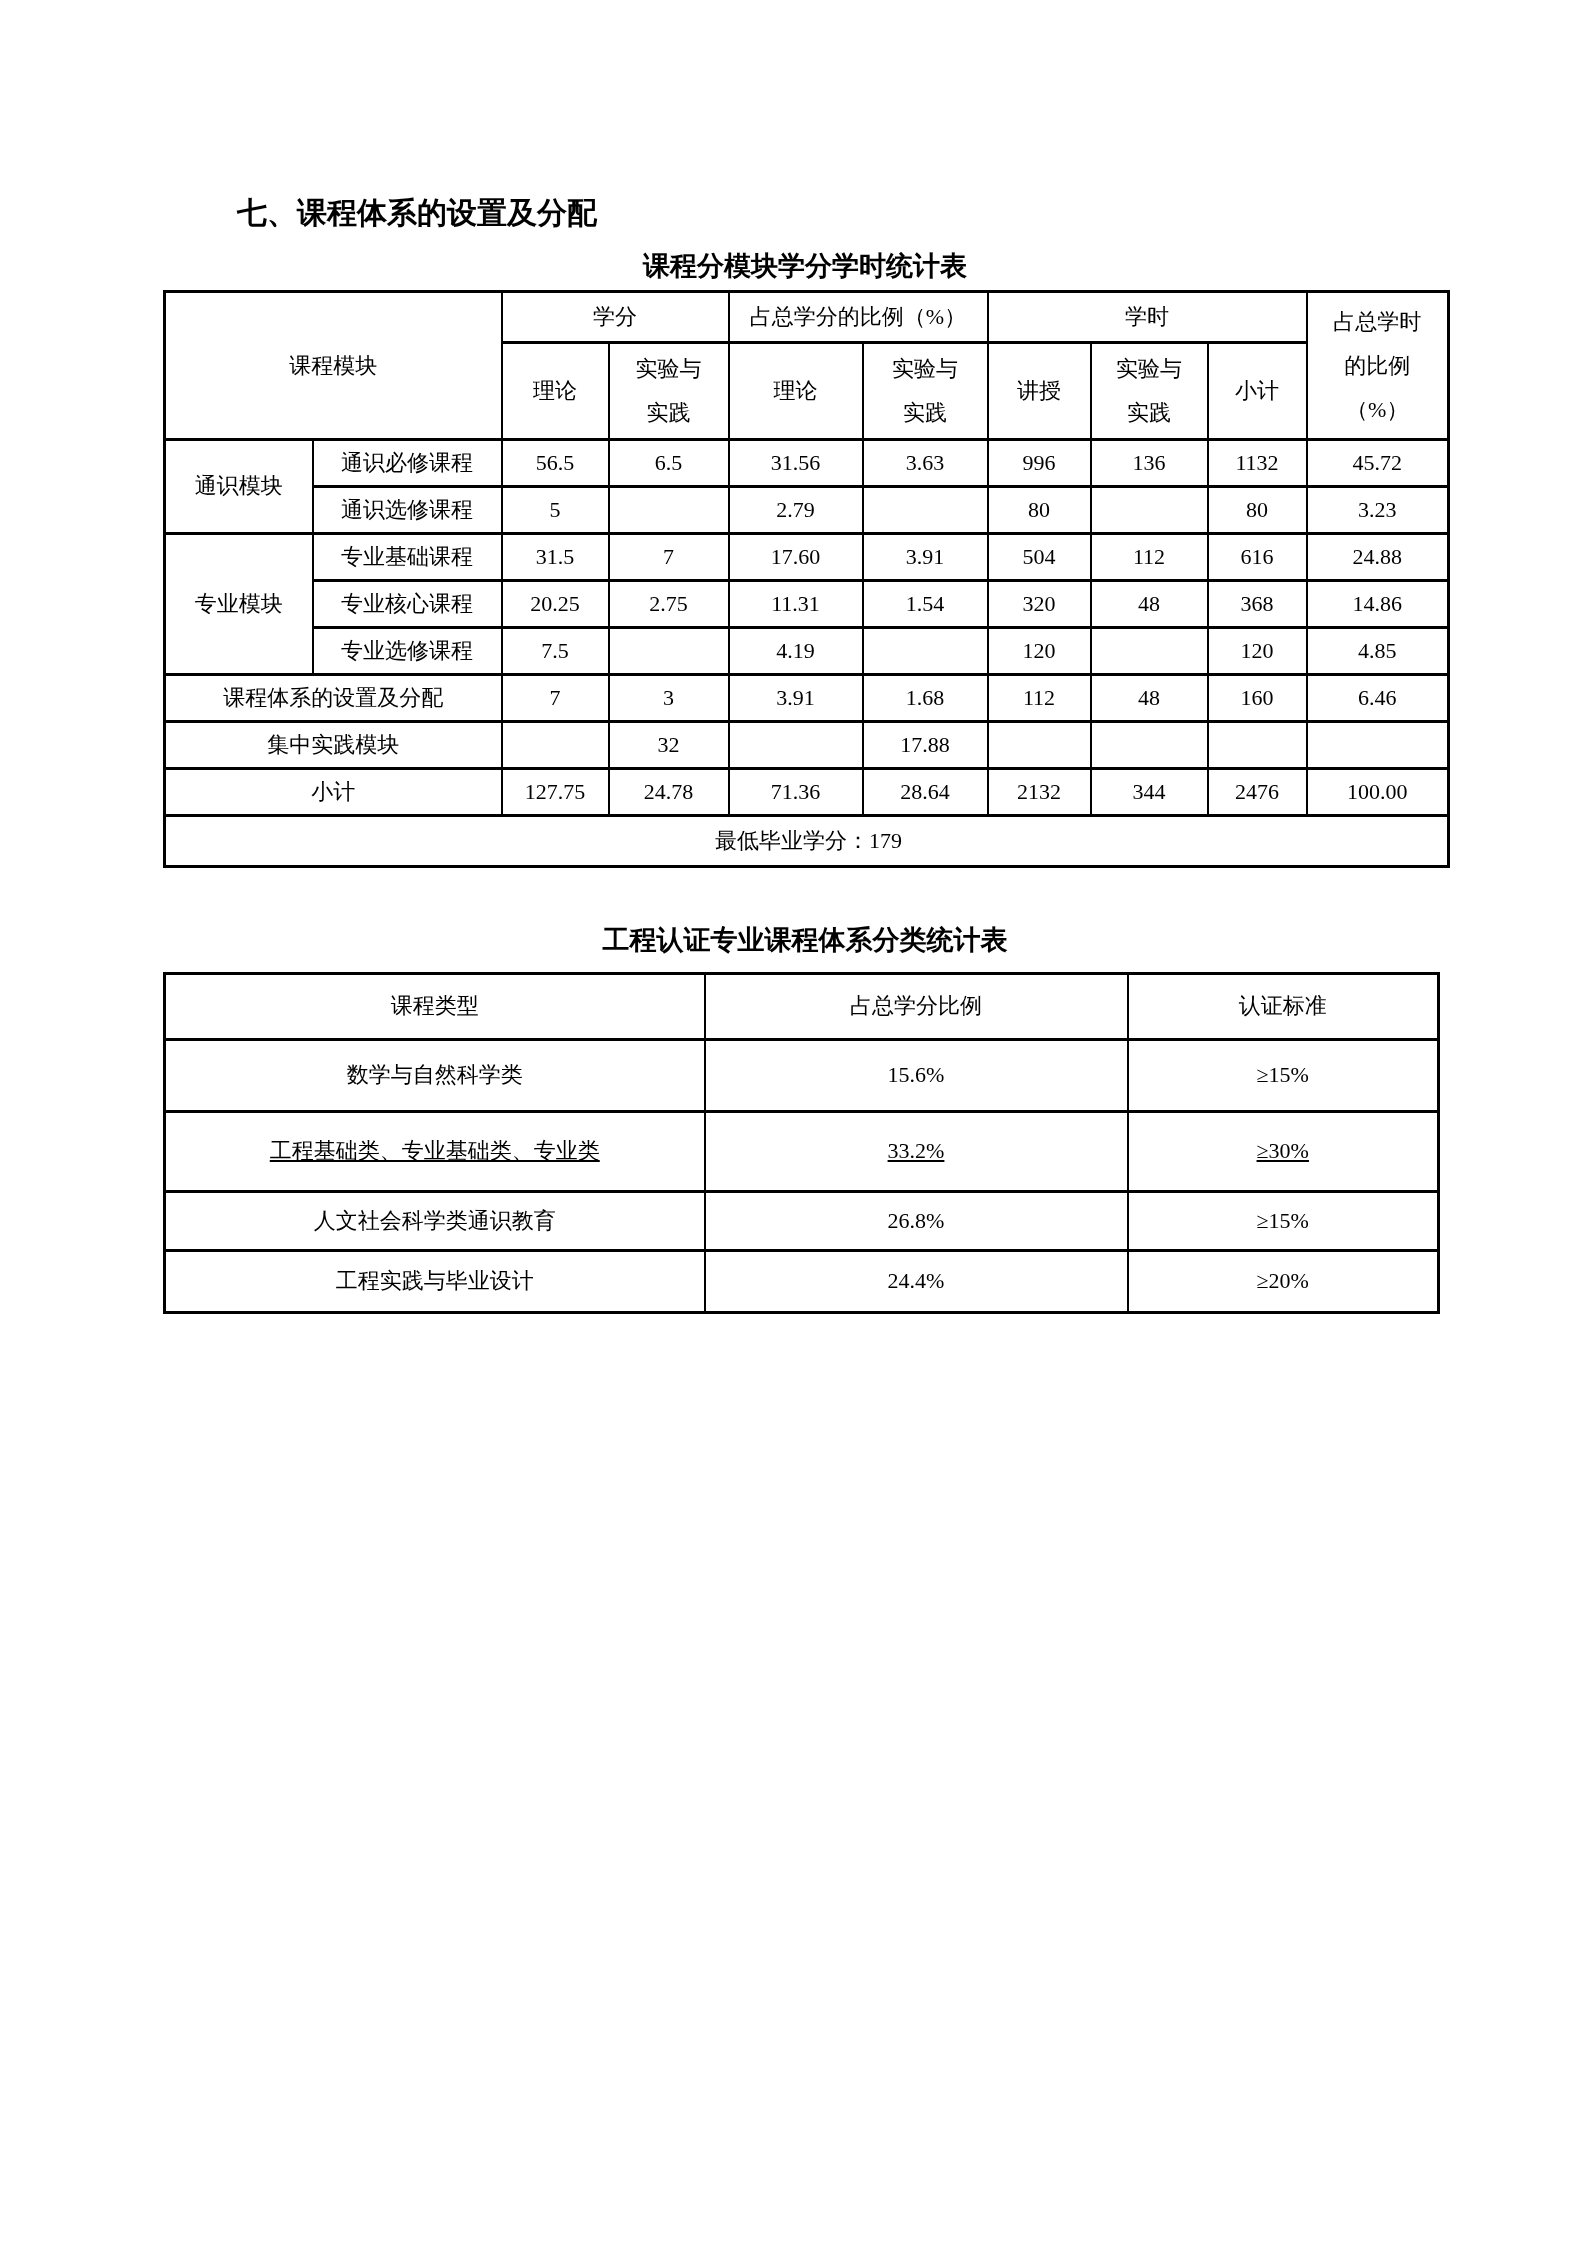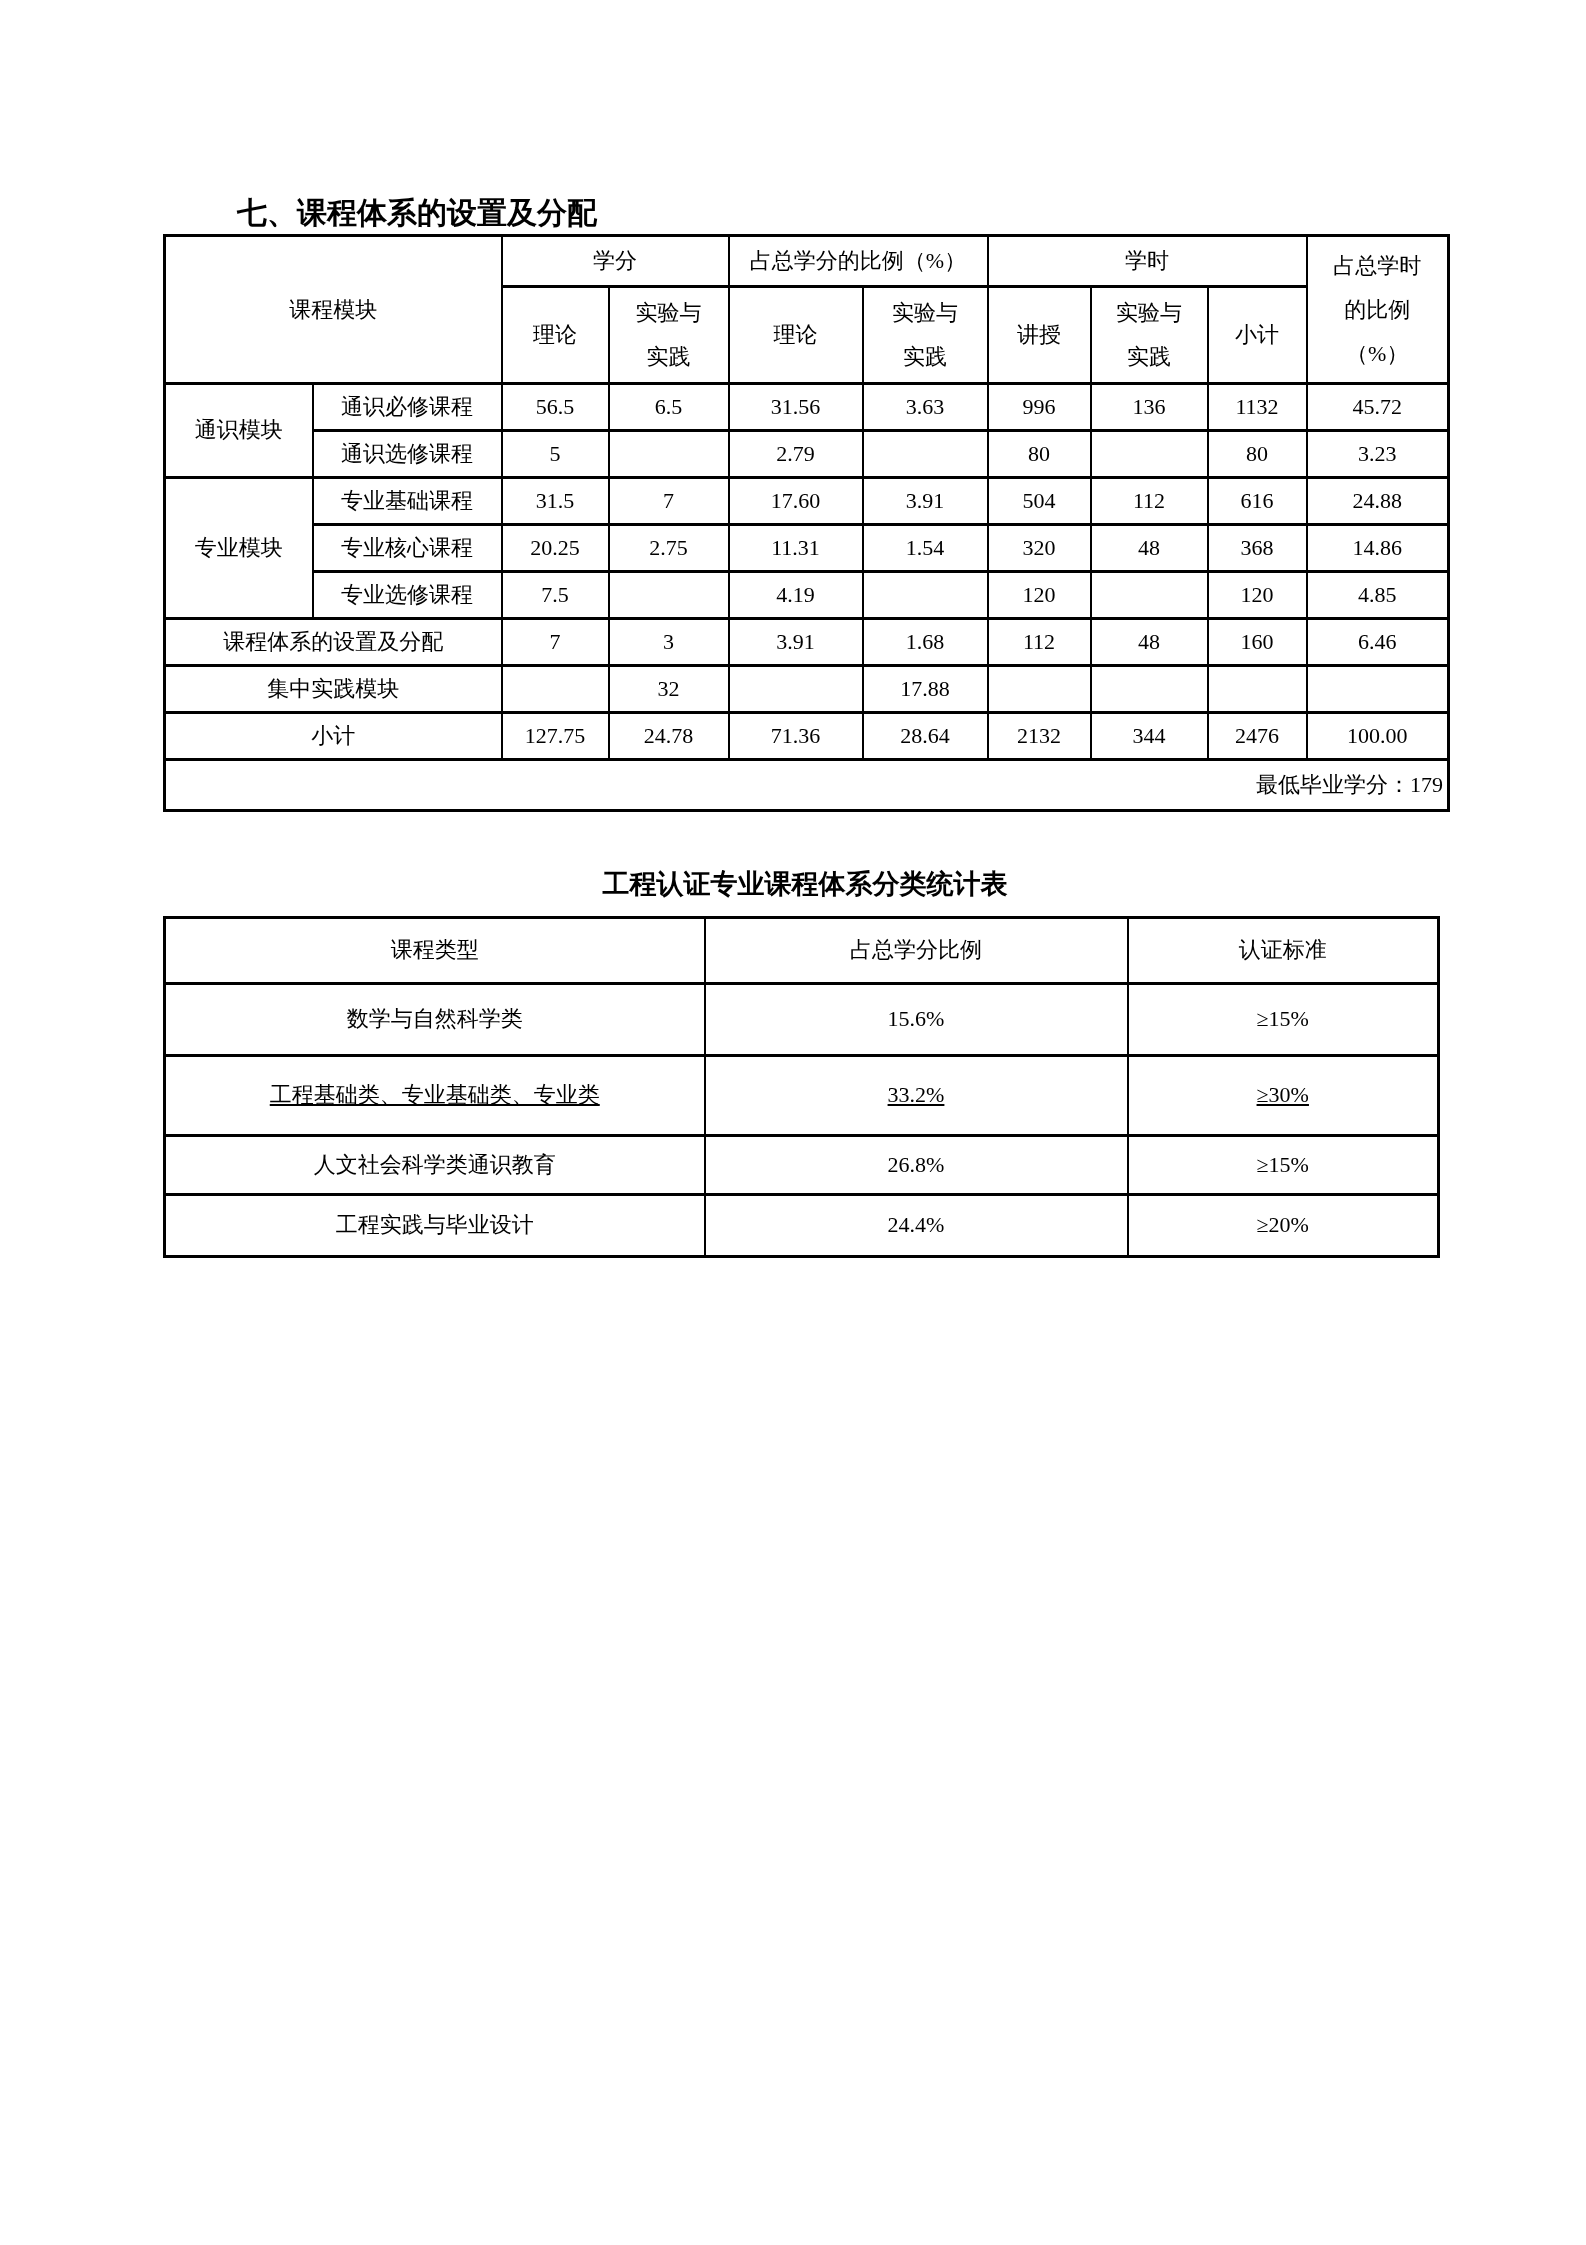--- a/index.html
+++ b/index.html
@@ -31,34 +31,35 @@
     border-top:3px solid #000;border-bottom:3px solid #000;
     text-align:center;vertical-align:middle;
     padding:2px 4px;box-sizing:border-box;
     white-space:pre-line;line-height:2.0;
     overflow:hidden;
   }
   table{border:3px solid #000;}
   .t1 .hrow1 td{height:48px;}
   .t1 .hrow2 td{height:97px;}
   .t1 .drow td{height:47px;line-height:1.4;}
-  .t1 .frow td{height:51px;text-align:right;padding-left:8px;line-height:1.4;}
+  .t1 .frow td{height:51px;text-align:center;padding-left:8px;line-height:1.4;}
   .t2 .hrow td{height:66px;font-weight:normal;line-height:1.4;}
   .t2 .r1 td{height:72px;line-height:1.4;}
   .t2 .r2 td{height:80px;line-height:1.4;text-decoration:underline;}
   .t2 .r3 td{height:59px;line-height:1.4;}
   .t2 .r4 td{height:62px;line-height:1.4;}
 </style>
 </head>
 <body>
 
 <div class="page">
 
   <div class="heading">七、课程体系的设置及分配</div>
 
+  <div class="tbl-title title1">课程分模块学分学时统计表</div>
 
   <table class="t1">
     <colgroup>
       <col style="width:148px">
         <col style="width:189px">
       <col style="width:107px">
         <col style="width:120px">
       <col style="width:134px">
         <col style="width:125px">
       <col style="width:103px">

